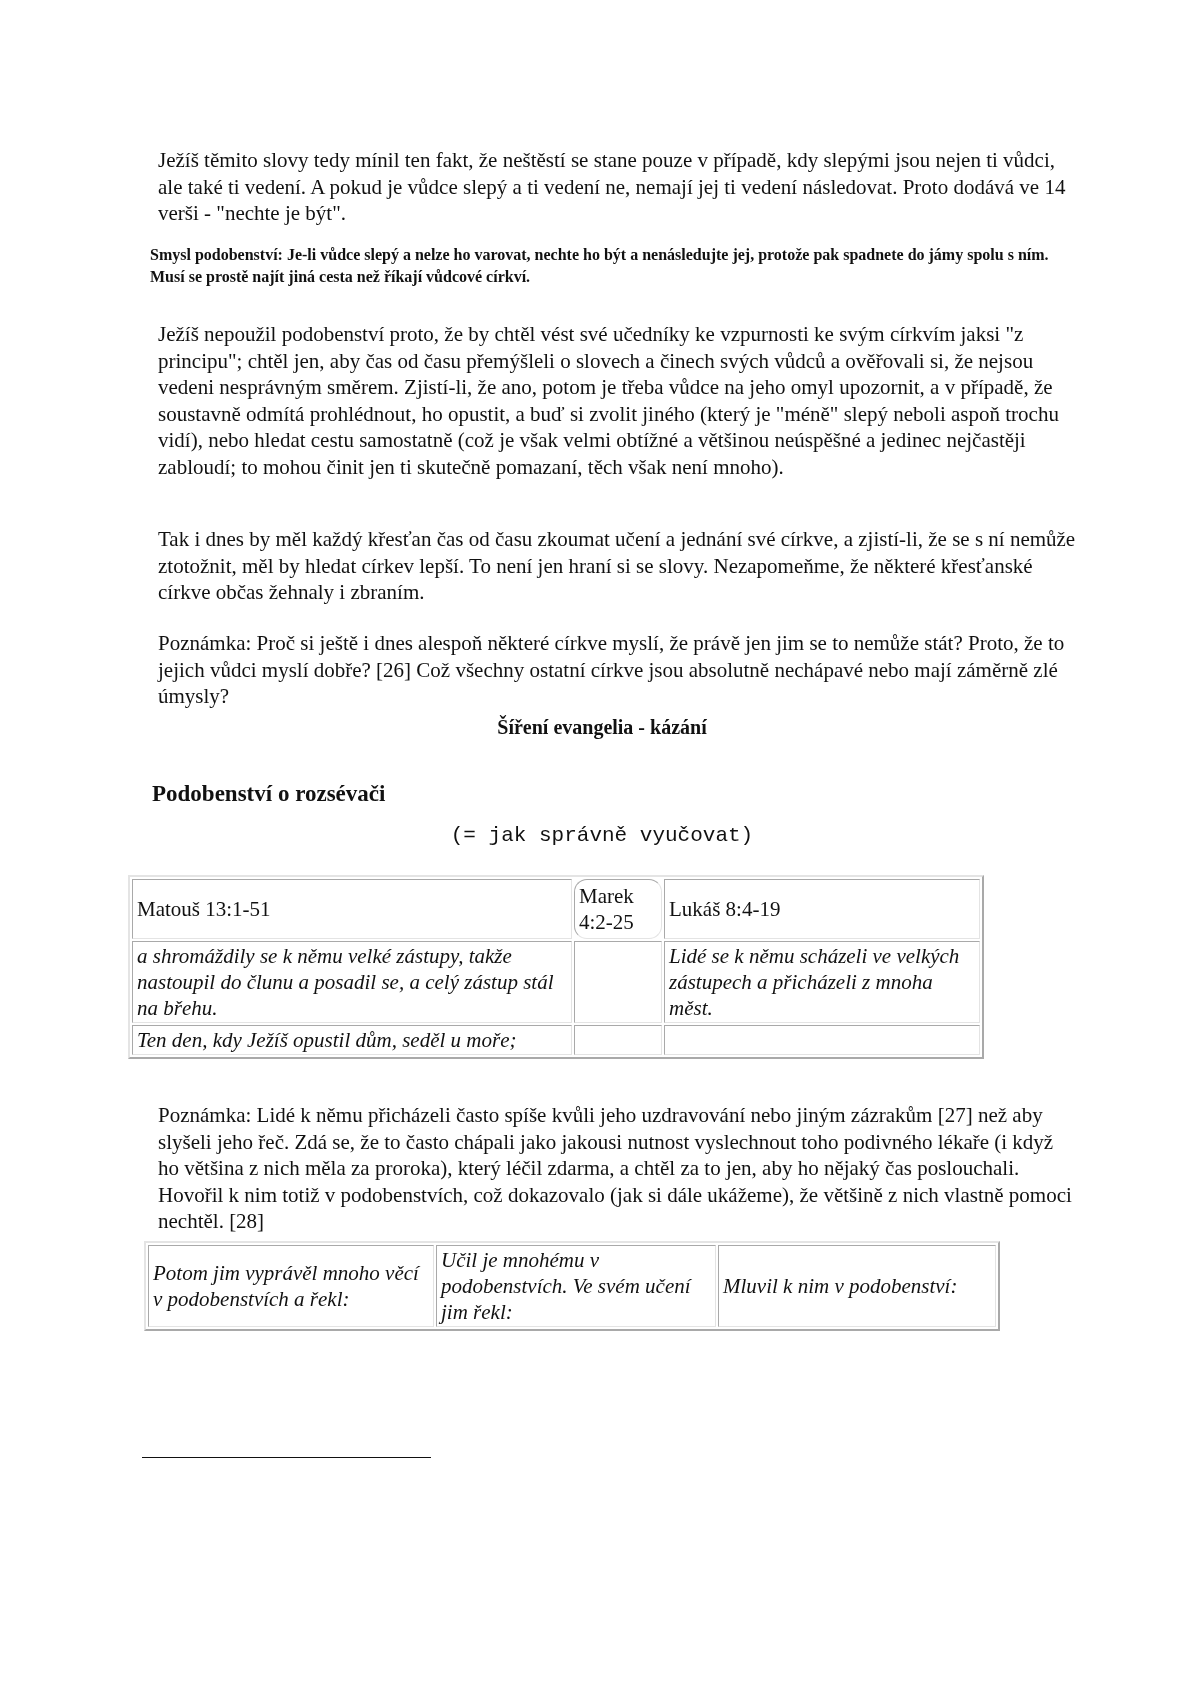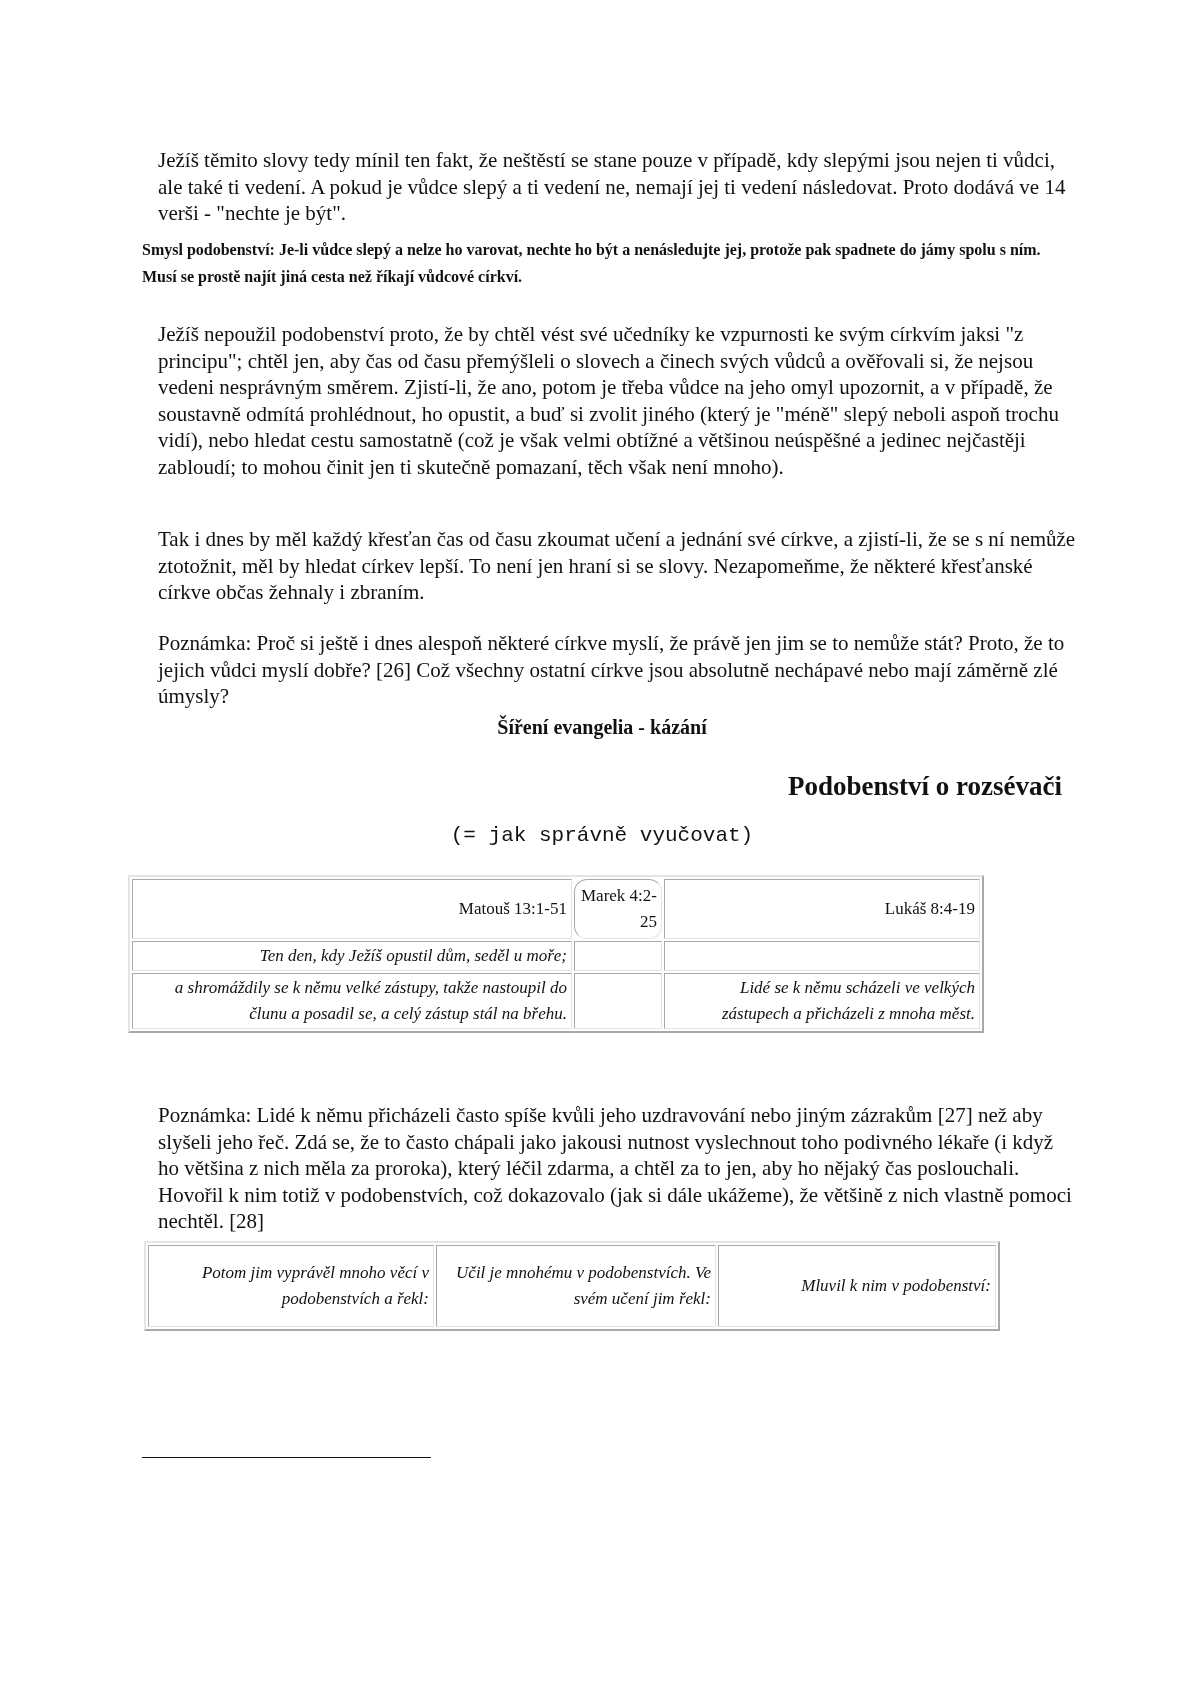--- a/index.html
+++ b/index.html
@@ -7,39 +7,39 @@
     width: 1190px; height: 1683px; position: relative; overflow: hidden;
     font-family: "Liberation Serif", "DejaVu Serif", serif;
     color: #111111;
   }
   .page { position: absolute; left: 142px; top: 0; width: 920px; }
   p.body {
     position: absolute; left: 0; width: 920px; margin: 16px;
     font-size: 21px; line-height: 26.5px;
   }
   p.meaning {
-    position: absolute; left: 0; width: 920px; margin: 0;
-    font-size: 16px; line-height: 27px; font-weight: bold; font-family: Liberation Serif, serif;
+    position: absolute; left: 0; width: 920px; margin: 8px;
+    font-size: 16px; line-height: 22px; font-weight: bold; font-family: Liberation Serif, serif;
   }
   .h2 {
     position: absolute; left: 0; width: 920px; text-align: center;
     font-size: 20px; font-weight: bold; margin: 0;
   }
   .h3 {
-    position: absolute; left: 0; width: 920px; text-align: right;
-    font-size: 27px; font-weight: bold; margin: 0;
+    position: absolute; left: 0; width: 920px; text-align: left;
+    font-size: 23px; font-weight: bold; margin: 10px;
   }
   .center {
     position: absolute; left: 0; width: 920px; text-align: center;
     font-size: 21px; margin: 0; font-family: Liberation Mono, monospace;
   }
   table.synopsis {
     position: absolute; border-collapse: separate; border-spacing: 2px;
     border: 2px solid; border-color: #e4e4e4 #a9a9a9 #a9a9a9 #e4e4e4;
-    font-size: 17px; line-height: 26px; text-align: right;
+    font-size: 21px; line-height: 26px;
   }
   table.synopsis td {
     border: 1px solid; border-color: #a9a9a9 #e4e4e4 #e4e4e4 #a9a9a9;
     padding: 1px 4px; vertical-align: middle;
   }
   table.synopsis td.it { font-style: italic; }
   .rule {
     position: absolute; left: 142px; top: 1457px; width: 289px; height: 0;
     border-top: 1.5px solid #111;
   }
@@ -60,28 +60,28 @@
 </div>
 
 <table class="synopsis" style="left:128px; top:875px; width:856px;">
   <tbody>
       <tr>
     <td style="width:430px; height:56px;">Matouš 13:1-51</td>
     <td style="width:78px;border-radius:13px;">Marek 4:2-25</td>
     <td>Lukáš 8:4-19</td>
   </tr>
   <tr>
+    <td class="it">a shromáždily se k němu velké zástupy, takže nastoupil do člunu a posadil se, a celý zástup stál na břehu.</td>
+    <td class="it">&nbsp;</td>
+    <td class="it">Lidé se k němu scházeli ve velkých zástupech a přicházeli z mnoha měst.</td>
+  </tr>
+  <tr>
     <td class="it" style="height:26px;">Ten den, kdy Ježíš opustil dům, seděl u moře;</td>
     <td class="it">&nbsp;</td>
     <td class="it">&nbsp;</td>
-  </tr>
-  <tr>
-    <td class="it">a shromáždily se k němu velké zástupy, takže nastoupil do člunu a posadil se, a celý zástup stál na břehu.</td>
-    <td class="it">&nbsp;</td>
-    <td class="it">Lidé se k němu scházeli ve velkých zástupech a přicházeli z mnoha měst.</td>
   </tr>
 </tbody>
   </table>
 
 <div class="page">
   <p class="body" style="top:1086px;">Poznámka: Lidé k němu přicházeli často spíše kvůli jeho uzdravování nebo jiným zázrakům [27] než aby slyšeli jeho řeč. Zdá se, že to často chápali jako jakousi nutnost vyslechnout toho podivného lékaře (i když ho většina z nich měla za proroka), který léčil zdarma, a chtěl za to jen, aby ho nějaký čas poslouchali. Hovořil k nim totiž v podobenstvích, což dokazovalo (jak si dále ukážeme), že většině z nich vlastně pomoci nechtěl. [28]</p>
 </div>
 
 <table class="synopsis" style="left:128px; top:1241px; width:856px;margin-left:16px;">
   <tbody>

